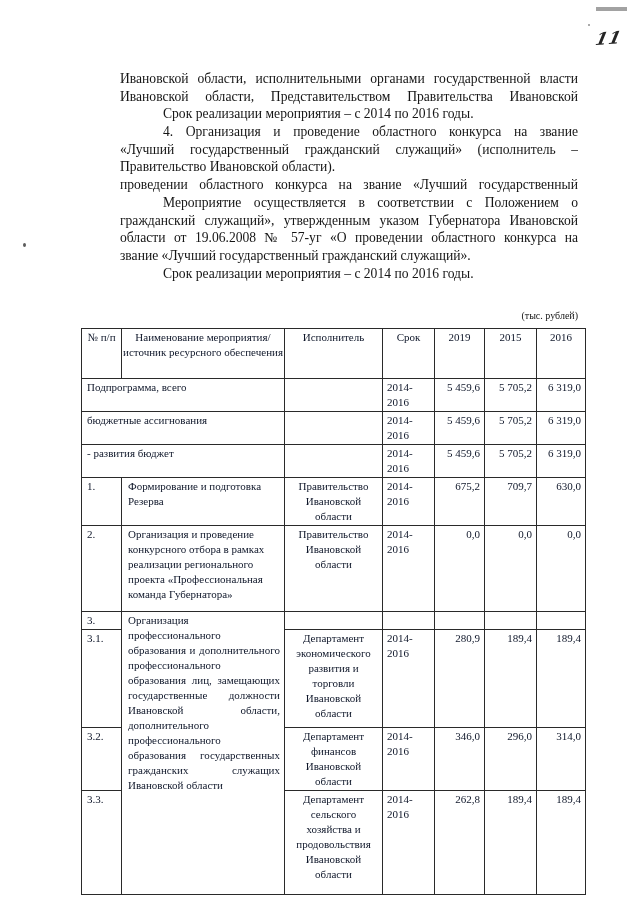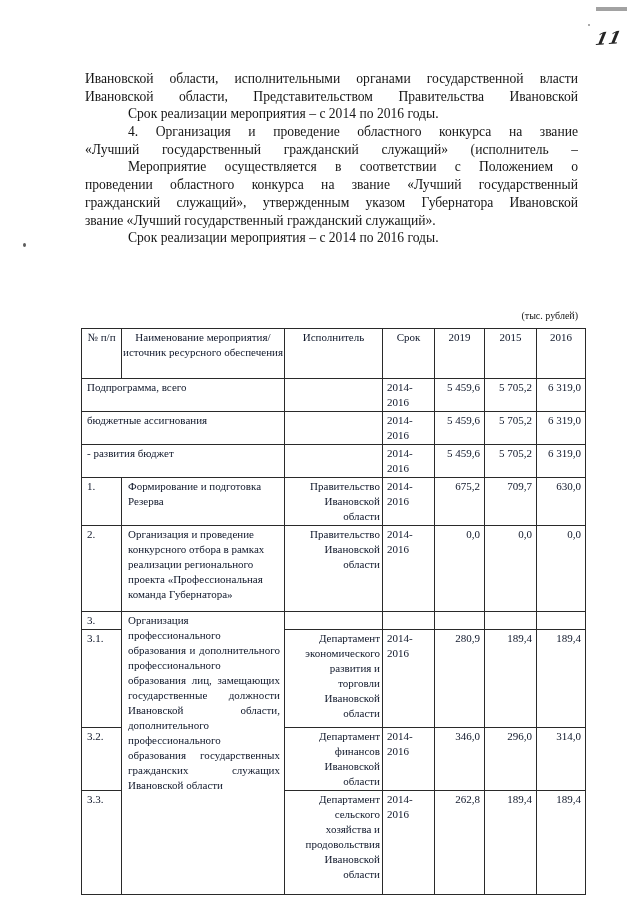--- a/index.html
+++ b/index.html
@@ -15,21 +15,21 @@
     position:absolute;top:28px;left:596px;
     font-family:"DejaVu Serif",serif;font-style:italic;font-weight:bold;
     font-size:17px;color:#242424;letter-spacing:1px;
     transform:skewX(-16deg) rotate(-4deg);
   }
   
   .textblock{
     position:absolute;top:70px;left:85px;width:493px;
     font-size:13.6px;line-height:17.7px;color:#151515;
   }
-  .ln{height:17.7px;overflow:hidden;text-align:justify;text-align-last:left;}
+  .ln{height:17.7px;overflow:hidden;text-align:justify;text-align-last:left;margin-left:35px;}
   .ln.stretch{text-align-last:justify;}
   .ln.ind{text-indent:43px;}
   
   .units{
     position:absolute;top:310px;left:81px;width:497px;
     text-align:right;font-size:10px;
   }
   
   table.fin{
     position:absolute;top:328px;left:81px;width:504px;
@@ -37,21 +37,21 @@
     font-size:11px;line-height:15px;color:#0f172a;
   }
   .fin td{
     border:1px solid #2a2a2a;vertical-align:top;
     padding:1px 3px;overflow:hidden;
   }
   .fin .c-center{text-align:center;padding-left:1px;padding-right:1px;}
   .fin .c-num{text-align:left;padding-left:5px;}
   .fin .c-name{text-align:left;padding-left:6px;padding-right:4px;}
   .fin .c-name-j{text-align:justify;padding-left:6px;padding-right:4px;}
-  .fin .c-exec{text-align:right;padding-left:2px;padding-right:2px;}
+  .fin .c-exec{text-align:center;padding-left:2px;padding-right:2px;}
   .fin .c-term{text-align:left;padding-left:4px;padding-right:2px;}
   .fin .c-val{text-align:right;padding-right:4px;white-space:nowrap;}
   .fin .c-sum{text-align:left;padding-left:5px;}
   tr.rh-head{height:50px;}
   tr.rh-s1{height:26px;}
   tr.rh-s2{height:30px;}
   tr.rh-s3{height:30px;}
   tr.rh-1{height:44px;}
   tr.rh-2{height:86px;}
   tr.rh-3{height:15px;}
@@ -68,23 +68,25 @@
   <div class="scan-dot-a"></div>
   <div class="scan-dot-b"></div>
   <div class="hw-num">11</div>
 
   <div class="textblock">
     <div class="ln stretch">Ивановской области, исполнительными органами государственной власти</div>
     <div class="ln stretch">Ивановской области, Представительством Правительства Ивановской</div>
     <div class="ln ind">Срок реализации мероприятия – с 2014 по 2016 годы.</div>
     <div class="ln ind stretch">4. Организация и проведение областного конкурса на звание</div>
     <div class="ln stretch">«Лучший государственный гражданский служащий» (исполнитель –</div>
+    <div class="ln">Правительство Ивановской области).</div>
+    <div class="ln stretch">проведении областного конкурса на звание «Лучший государственный</div>
     <div class="ln ind stretch">Мероприятие осуществляется в соответствии с Положением о</div>
-    <div class="ln stretch">проведении областного конкурса на звание «Лучший государственный</div>
     <div class="ln stretch">гражданский служащий», утвержденным указом Губернатора Ивановской</div>
+    <div class="ln stretch">области от 19.06.2008 № 57-уг «О проведении областного конкурса на</div>
     <div class="ln">звание «Лучший государственный гражданский служащий».</div>
     <div class="ln ind">Срок реализации мероприятия – с 2014 по 2016 годы.</div>
   </div>
 
   <div class="units">(тыс. рублей)</div>
 
   <table class="fin">
     <colgroup>
       <col style="width:40px">
         <col style="width:163px">

